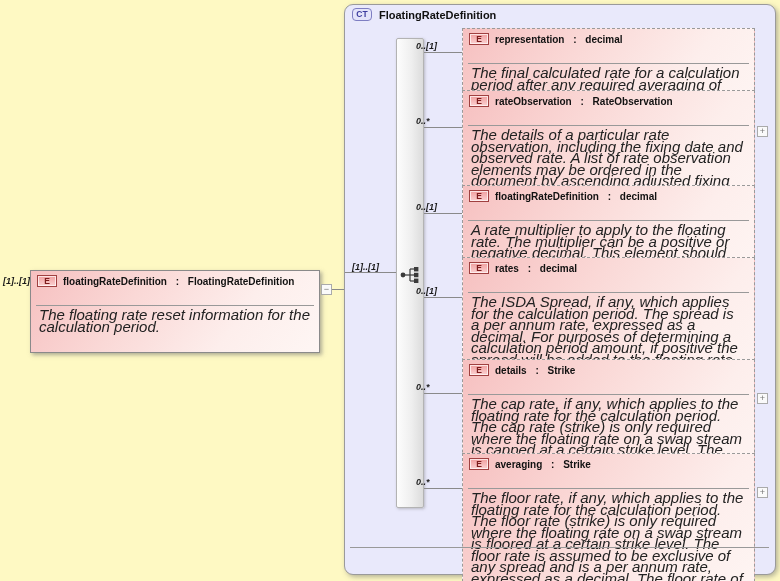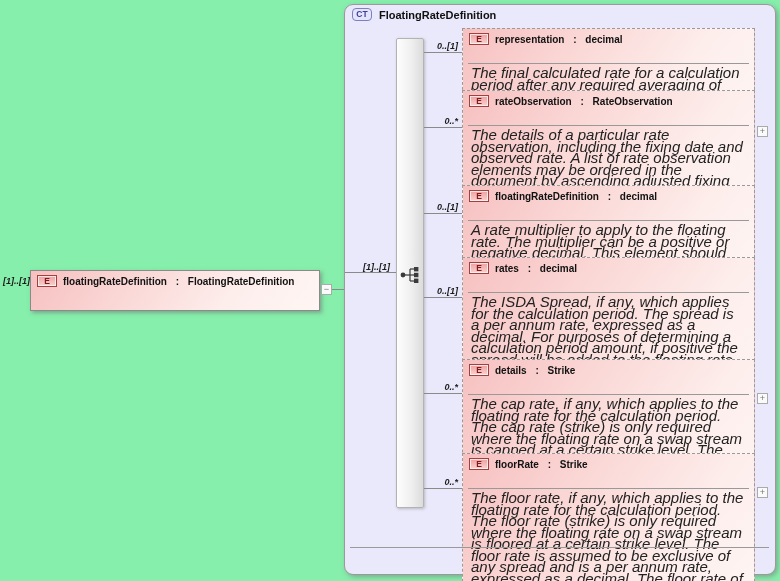--- a/index.html
+++ b/index.html
@@ -1,24 +1,24 @@
 <!DOCTYPE html>
 <html><head>
 <meta charset="utf-8">
 <style>
   html,body{margin:0;padding:0;background:#fff;}
   #canvas{
-    position:relative;width:780px;height:581px;background:#86efac;overflow:hidden;
+    position:relative;width:780px;height:581px;background:#fef9c3;overflow:hidden;
     font-family:"Liberation Sans",sans-serif;color:#1a1a1a;
   }
   
   .line{position:absolute;background:#8a8a8a;}
   .card{
     position:absolute;font-style:italic;font-weight:bold;font-size:9px;color:#1a1a1a;
-    text-align:right;white-space:nowrap;
+    white-space:nowrap;
   }
   .toggle{
     position:absolute;width:11px;height:11px;box-sizing:border-box;
     background:#fafafa;border:1px solid #aaa;color:#777;
     font-size:9px;line-height:9px;text-align:center;cursor:pointer;
   }
   
   .elem-box{
     position:absolute;box-sizing:border-box;width:293px;
     background:linear-gradient(125deg,#f6c0c0 0%,#fad8d6 35%,#fdeeec 70%,#fef6f4 100%);
@@ -80,20 +80,21 @@
   </div>
 
   <div class="card" style="left:3px;top:276px;text-align:left;">[1]..[1]</div>
   <div class="elem-box solid" style="left:30px;top:270px;width:290px;min-height:41px;">
     <div class="elem-title">
       <span class="e-badge">E</span>
       <span>floatingRateDefinition</span>
         <span class="sep"> : </span>
         <span>FloatingRateDefinition</span>
     </div>
+    <div class="elem-desc">The floating rate reset information for the calculation period.</div>
   </div>
   <div class="toggle" style="left:321px;top:284px;">−</div>
   <div class="line" style="left:332px;top:289px;width:12px;height:1px;"></div>
 
   <div class="line" style="left:345px;top:272px;width:51px;height:1px;"></div>
   <div class="card" style="left:352px;top:262px;width:38px;">[1]..[1]</div>
   <div id="seq-bar"></div>
   <svg id="seq-icon" viewBox="0 0 24 20">
     <circle cx="4" cy="10" r="2.4" fill="#3a3a3a"></circle>
     <line x1="6" y1="10" x2="11" y2="10" stroke="#3a3a3a" stroke-width="1.2"></line>
@@ -172,21 +173,21 @@
         <span class="sep"> : </span>
         <span>Strike</span>
     </div>
     <div class="elem-desc">The cap rate, if any, which applies to the floating rate for the calculation period. The cap rate (strike) is only required where the floating rate on a swap stream is capped at a certain strike level. The cap rate is assumed to be exclusive of any spread and is a per annum rate, expressed as a decimal. A cap rate of 5% would be represented as 0.05.</div>
   </div>
   <div class="toggle" style="left:757px;top:393px;">+</div>
 
   <div class="elem-box" style="left:462px;top:453px;min-height:86px;">
     <div class="elem-title">
       <span class="e-badge">E</span>
-      <span>floorRate</span>
+      <span>averaging</span>
         <span class="sep"> : </span>
         <span>Strike</span>
     </div>
     <div class="elem-desc">The floor rate, if any, which applies to the floating rate for the calculation period. The floor rate (strike) is only required where the floating rate on a swap stream is floored at a certain strike level. The floor rate is assumed to be exclusive of any spread and is a per annum rate, expressed as a decimal. The floor rate of 5% would be represented as 0.05.</div>
   </div>
   <div class="toggle" style="left:757px;top:487px;">+</div>
 
   <div id="ct-footer-line"></div>
 
 </div>

